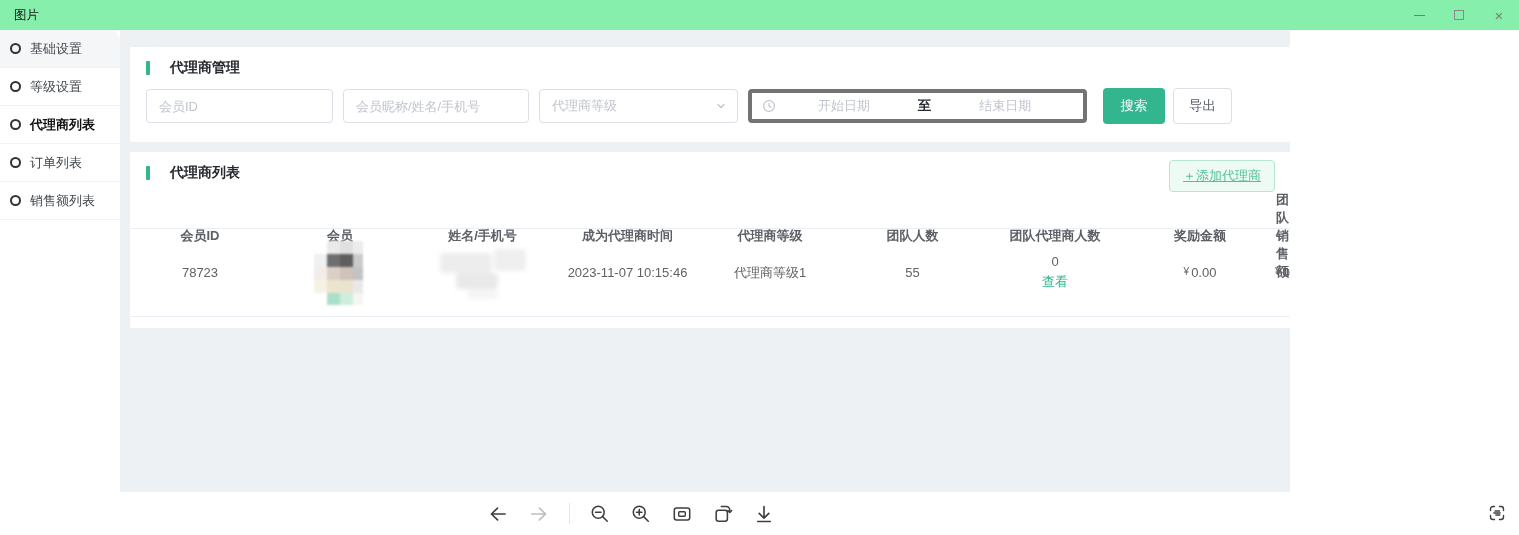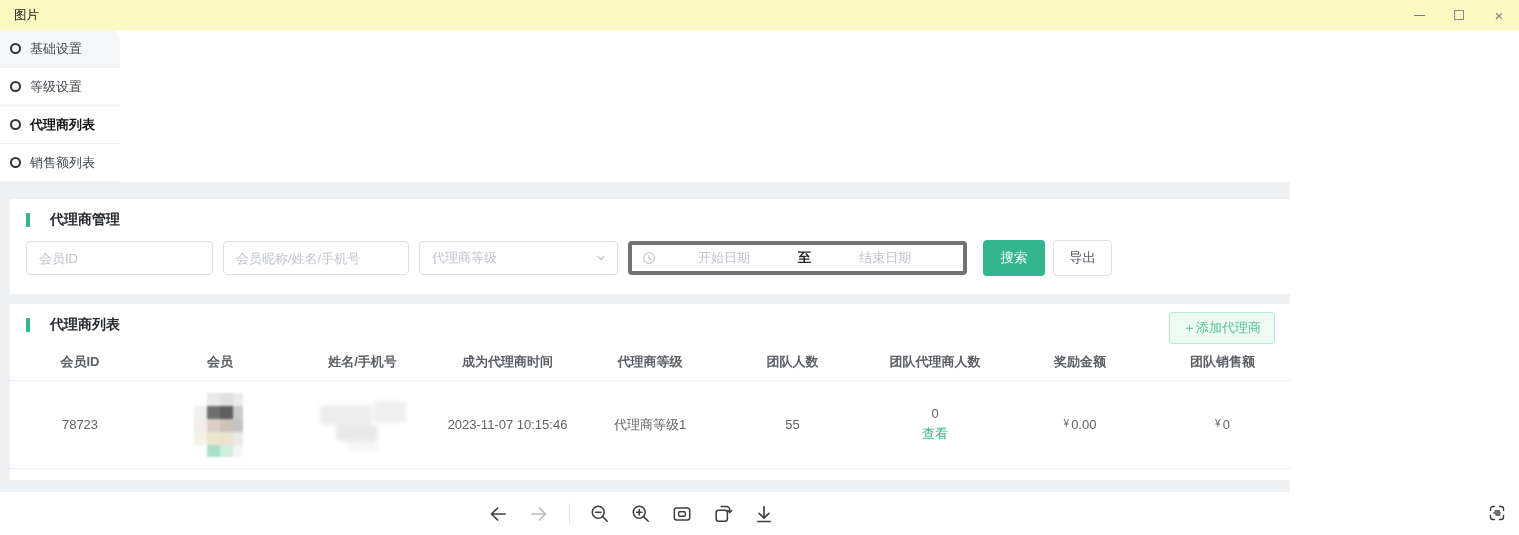--- a/index.html
+++ b/index.html
@@ -1,31 +1,31 @@
 <!DOCTYPE html>
 <html><head>
 <meta charset="utf-8">
 <style>
   * { margin:0; padding:0; box-sizing:border-box; }
   html,body { width:1519px; height:535px; overflow:hidden; background:#fff;
               font-family:"Liberation Sans","DejaVu Sans",sans-serif; }
   .stage { position:relative; width:1519px; height:535px; background:#fff; }
 
   
-  .titlebar { position:absolute; top:0; left:0; right:0; height:30px; background:#fef9c3;
+  .titlebar { position:absolute; top:0; left:0; right:0; height:30px; background:#86efac;
               display:flex; align-items:center; }
   .titlebar .title { margin-left:14px; font-size:12.5px; color:#1a1a1a; }
   .winctrls { position:absolute; right:0; top:0; height:30px; display:flex; }
   .wbtn { width:40px; height:30px; display:flex; align-items:center; justify-content:center; cursor:default; }
   .min-glyph { width:11px; height:0; border-top:1.4px solid #7b7b7b; display:block; }
   .max-glyph { width:10px; height:10px; border:1.2px solid #8a8a8a; display:block; }
   .close-glyph { font-size:15px; color:#7b7b7b; line-height:1; }
 
   
-  .viewer { position:absolute; top:30px; left:0; width:1290px; height:462px; display:flex;flex-direction:column; }
+  .viewer { position:absolute; top:30px; left:0; width:1290px; height:462px; display:flex; }
 
   
   .sidebar { width:120px; background:#fff; flex:0 0 120px; z-index:2; }
   .side-item { height:38px; display:flex; align-items:center; gap:9px; padding-left:10px;
                font-size:13px; color:#42474d; border-bottom:1px solid #f1f2f3; cursor:pointer; }
   .side-item.shaded { background:#f5f6f8; border-radius:0 10px 0 0; }
   .side-item.active { font-weight:700; color:#111; }
   .ring { width:11px; height:11px; border:2px solid #2e3338; border-radius:50%; flex:0 0 11px; }
 
   
@@ -51,21 +51,21 @@
   .dr-sep { font-size:13.5px; font-weight:700; color:#26292e; padding:0 6px; }
   .btn { height:36px; border-radius:4px; font-size:13.5px; cursor:pointer; border:none; }
   .btn-search { width:62px; margin-left:16px; background:#33b58e; color:#fff; }
   .btn-export { width:59px; margin-left:8px; background:#fff; border:1px solid #dcdfe6; color:#5a5e66; }
 
   
   .card-list { height:176px; margin-top:10px; padding-top:12px; position:relative; }
   .card-list .sec-title { padding-left:16px; }
   .btn-add { position:absolute; right:15px; top:8px; height:32px; padding:0 13px;
              background:#eefaf4; border:1px solid #b7e6d3; color:#53c29a; font-size:13px;
-             border-radius:4px; cursor:pointer; }
+             border-radius:4px; cursor:pointer;text-decoration:underline; }
 
   .tgrid { display:grid; grid-template-columns:140px 140px 145px 145px 140px 145px 140px 150px 1fr;
            align-items:center; }
   .thead { height:38px; margin-top:9px; border-bottom:1px solid #ebeef5; }
   .thead > div { text-align:center; font-size:13px; font-weight:700; color:#5c6066; }
   .trow { height:88px; border-bottom:1px solid #ebeef5; }
   .trow > div { text-align:center; font-size:13px; color:#606266; }
   .cell-time { color:#303133; }
   .avatar-wrap { display:flex; justify-content:center; }
   .avatar-wrap svg { filter:blur(1.2px); }
@@ -110,20 +110,24 @@
         <span class="ring"></span>
         <span>基础设置</span>
       </div>
       <div class="side-item">
         <span class="ring"></span>
         <span>等级设置</span>
       </div>
       <div class="side-item active">
         <span class="ring"></span>
         <span>代理商列表</span>
+      </div>
+      <div class="side-item">
+        <span class="ring"></span>
+        <span>订单列表</span>
       </div>
       <div class="side-item">
         <span class="ring"></span>
         <span>销售额列表</span>
       </div>
     </div>
 
     <div class="main">
 
       <div class="card card-filter">

